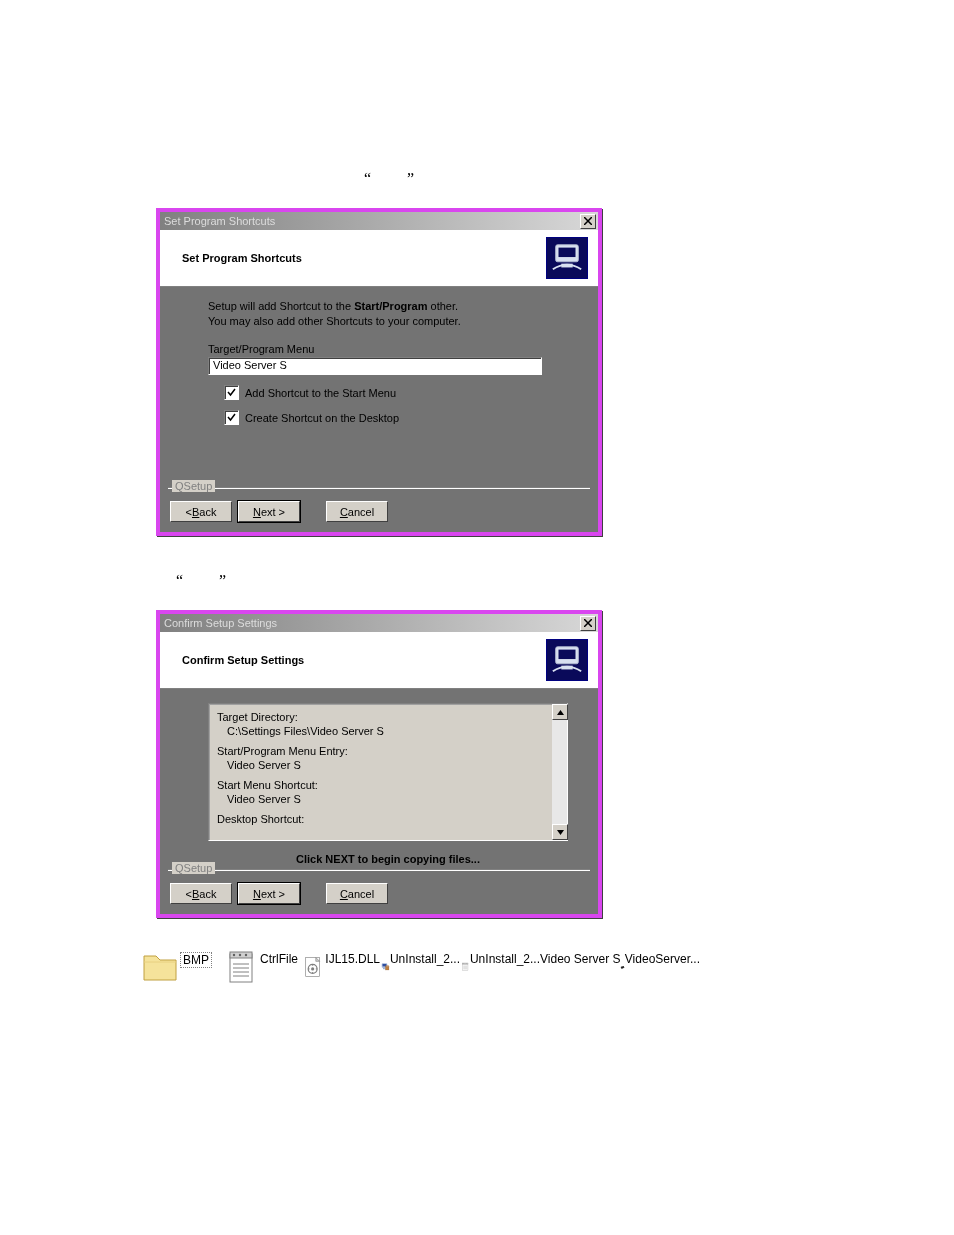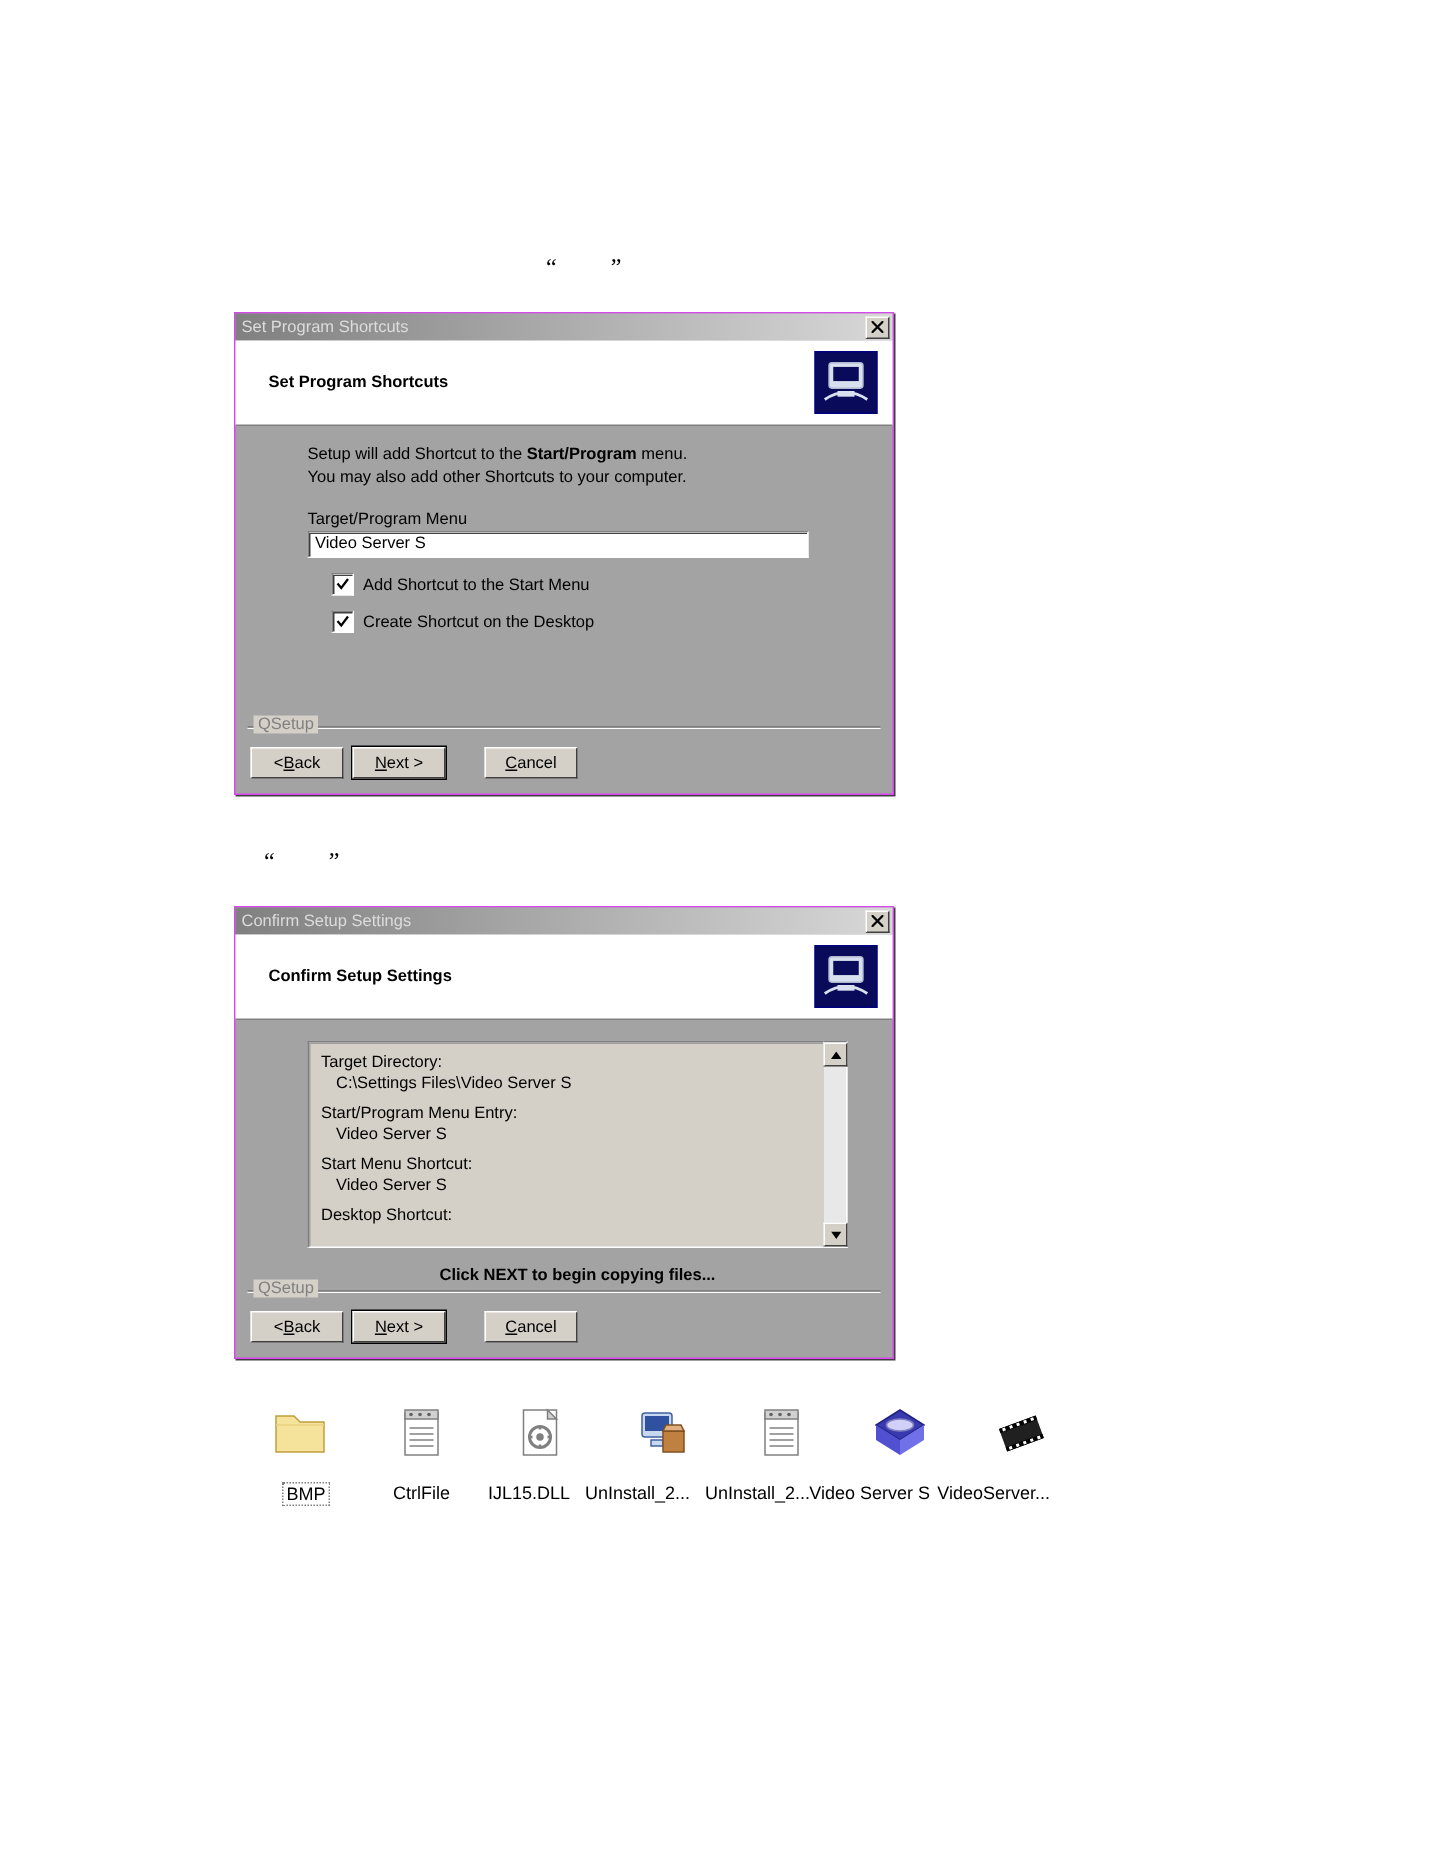--- a/index.html
+++ b/index.html
@@ -20,22 +20,22 @@
     position: relative;
   }
   .quote {
     font-family: "Times New Roman", serif;
   }
 
   
   .dialog {
     width: 438px;
     margin: 0 0 0 156px;
-    background: #a3a3a3;
-    border: 1px solid #d946ef;
+    background: #737373;
+    border: 4px solid #d946ef;
     box-shadow: 1px 1px 0 #404040;
   }
   .titlebar {
     height: 18px;
     background: linear-gradient(to right, #808080, #d8d8d8);
     display: flex;
     align-items: center;
     justify-content: space-between;
     padding: 0 2px 0 4px;
     font-size: 11px;
@@ -233,24 +233,23 @@
     margin: 30px 0 0 140px;
     width: 560px;
     display: flex;
     justify-content: space-between;
     font-size: 12px;
     font-family: "Tahoma", sans-serif;
     color: #000;
   }
   .file-item {
     display: flex;
-    flex-direction: column;
-    align-items: flex-end;
+    flex-direction: row;
+    align-items: flex-start;
     width: 80px;
-    gap: 10px;
   }
   .file-icon-frame { width: 40px; height: 38px; display:flex;align-items:center;justify-content:center;}
   .file-label {
     margin-top: 4px;
     text-align: center;
     white-space: nowrap;
     font-size: 12px;
   }
   .file-label.selected {
     border: 1px dotted #808080;
@@ -291,21 +290,21 @@
         <rect x="6" y="4" width="24" height="18" rx="2" fill="#d8e0f0" stroke="#b0b8d0"></rect>
         <rect x="9" y="7" width="18" height="10" fill="#0a0a5a"></rect>
         <rect x="12" y="24" width="12" height="4" fill="#d8e0f0"></rect>
         <path d="M3 30 Q18 20 33 30" stroke="#d8e0f0" stroke-width="2" fill="none"></path>
       </svg>
     </div>
   </div>
 
   <div class="body-area">
     <div class="body-intro">
-      <span>Setup will add Shortcut to the </span><b>Start/Program</b><span> menu.</span><br>
+      <span>Setup will add Shortcut to the </span><b>Start/Program</b><span> other.</span><br>
       <span>You may also add other Shortcuts to your computer.</span>
     </div>
     <div class="body-label">Target/Program Menu</div>
     <div class="text-field">Video Server S</div>
 
     <div class="check-row">
       <div class="checkbox-frame">
         <svg viewBox="0 0 9 9">
               <path d="M1 4 L3.5 7 L8 1" stroke="#000" stroke-width="1.5" fill="none"></path>
             </svg>

